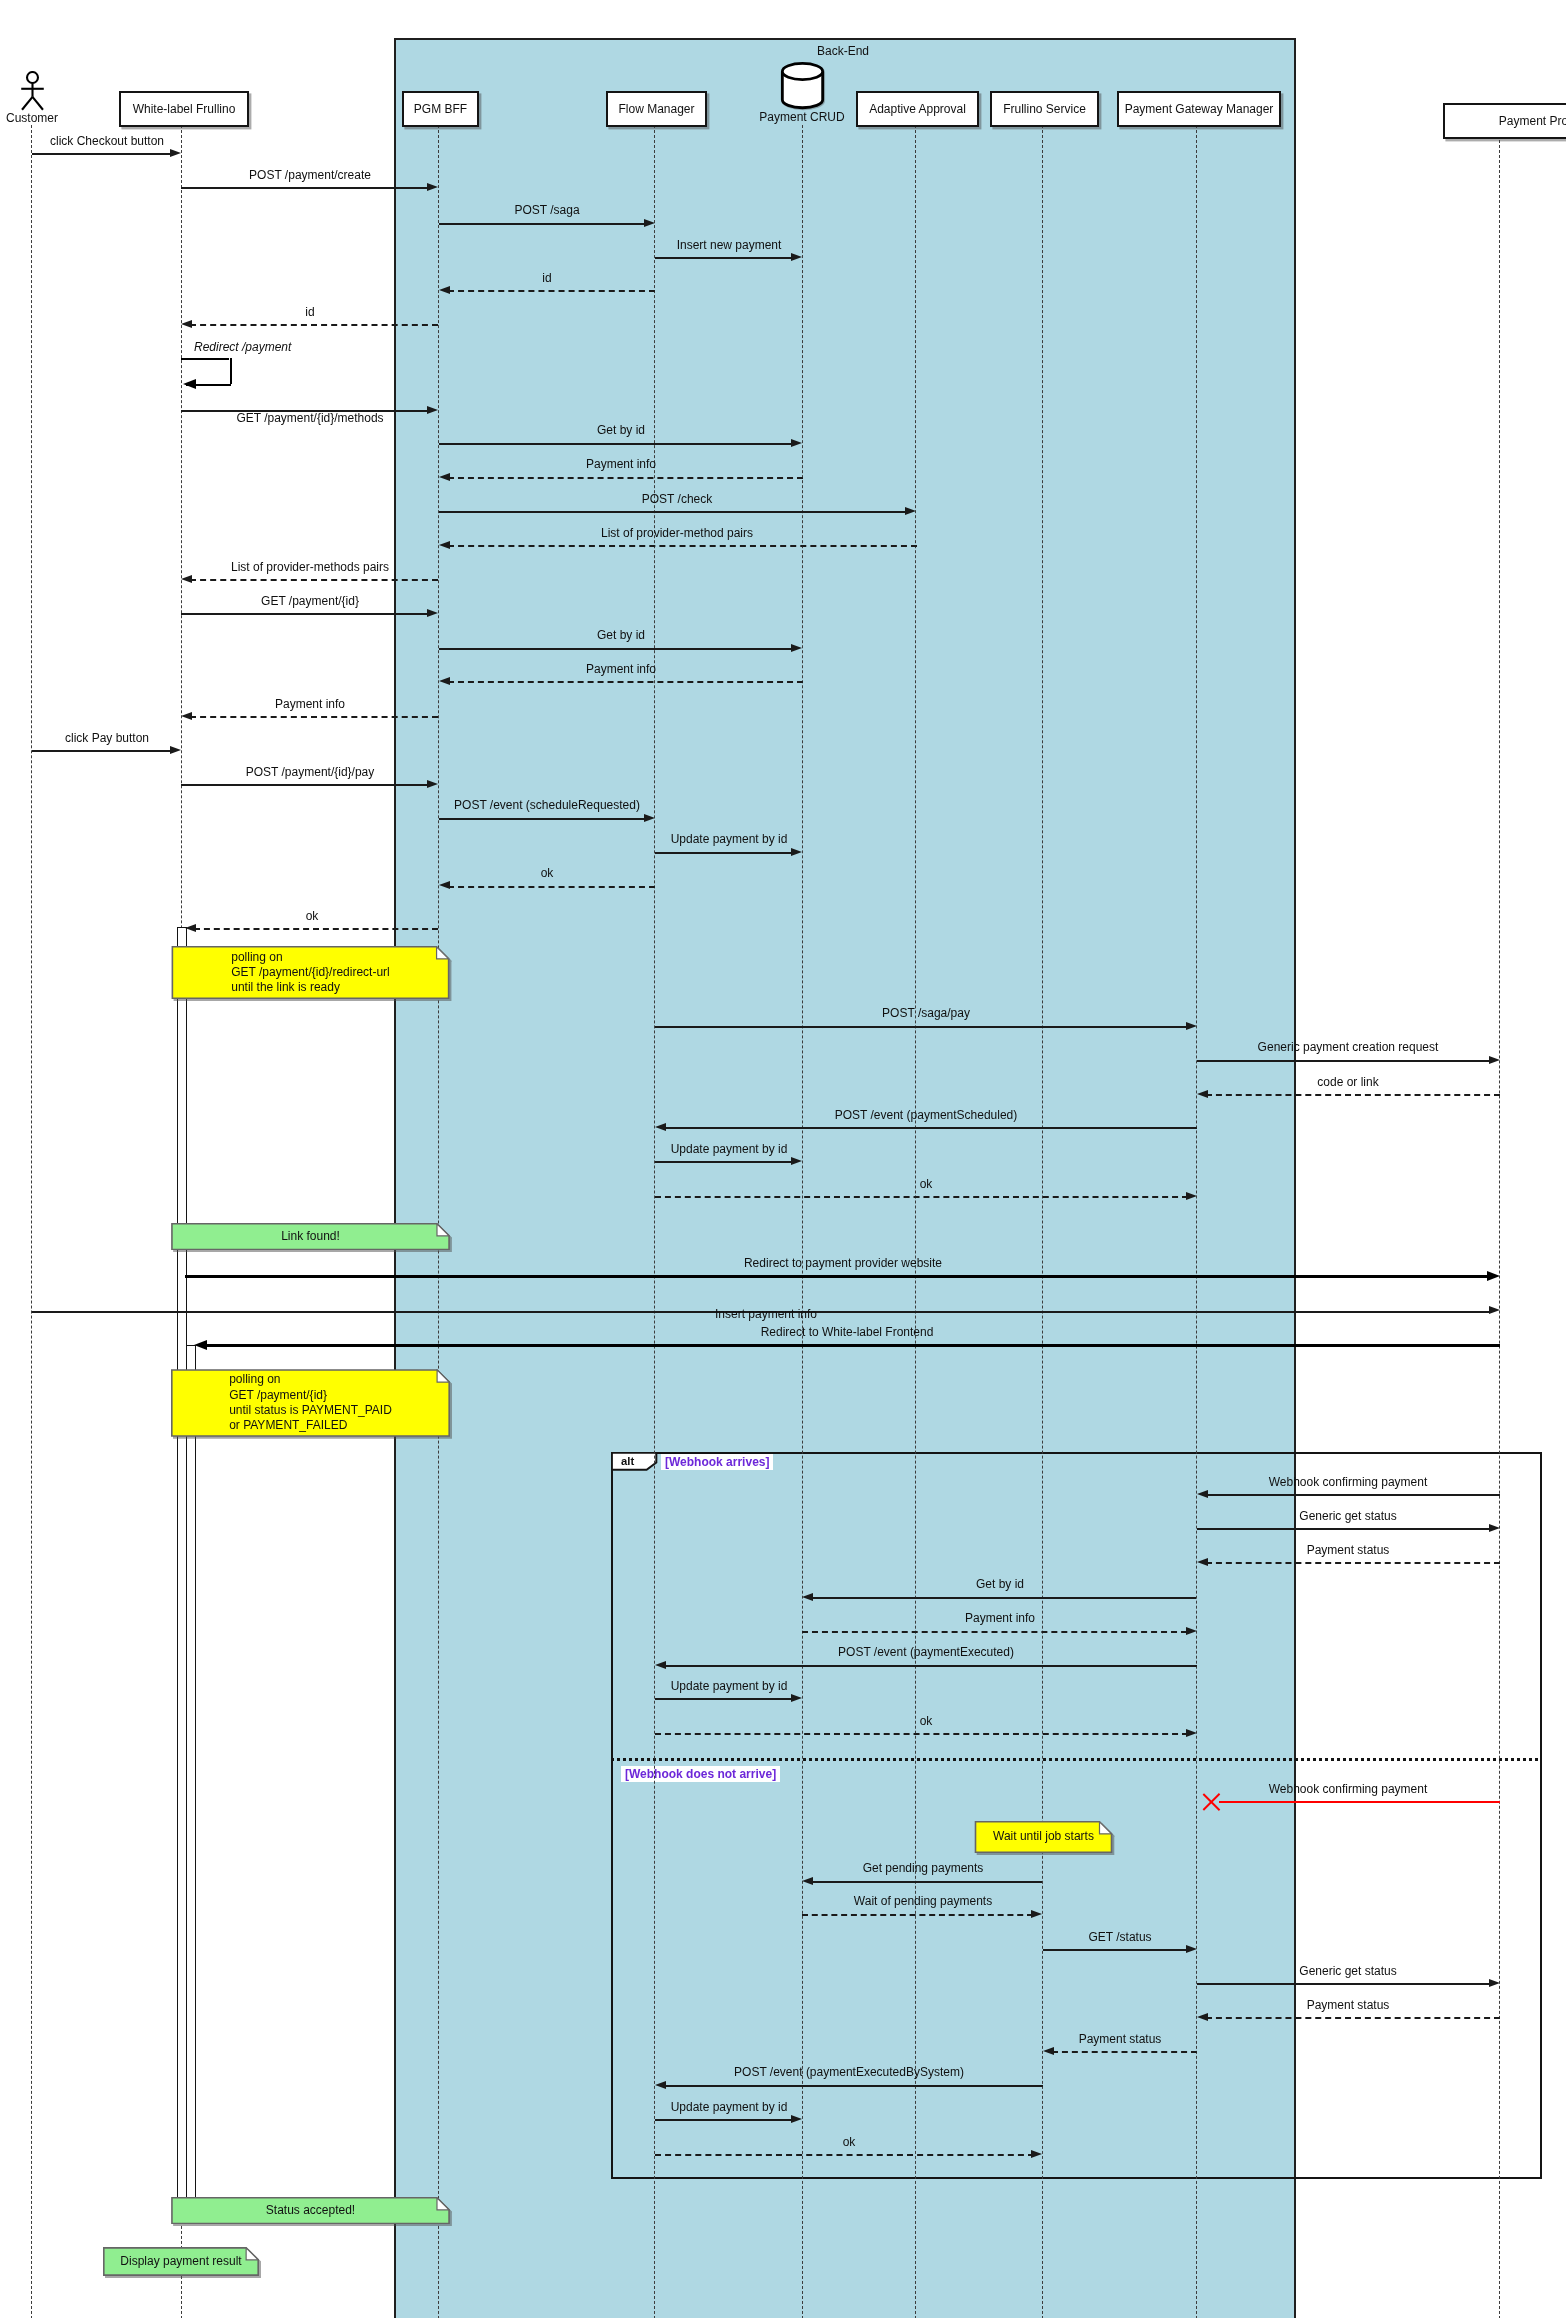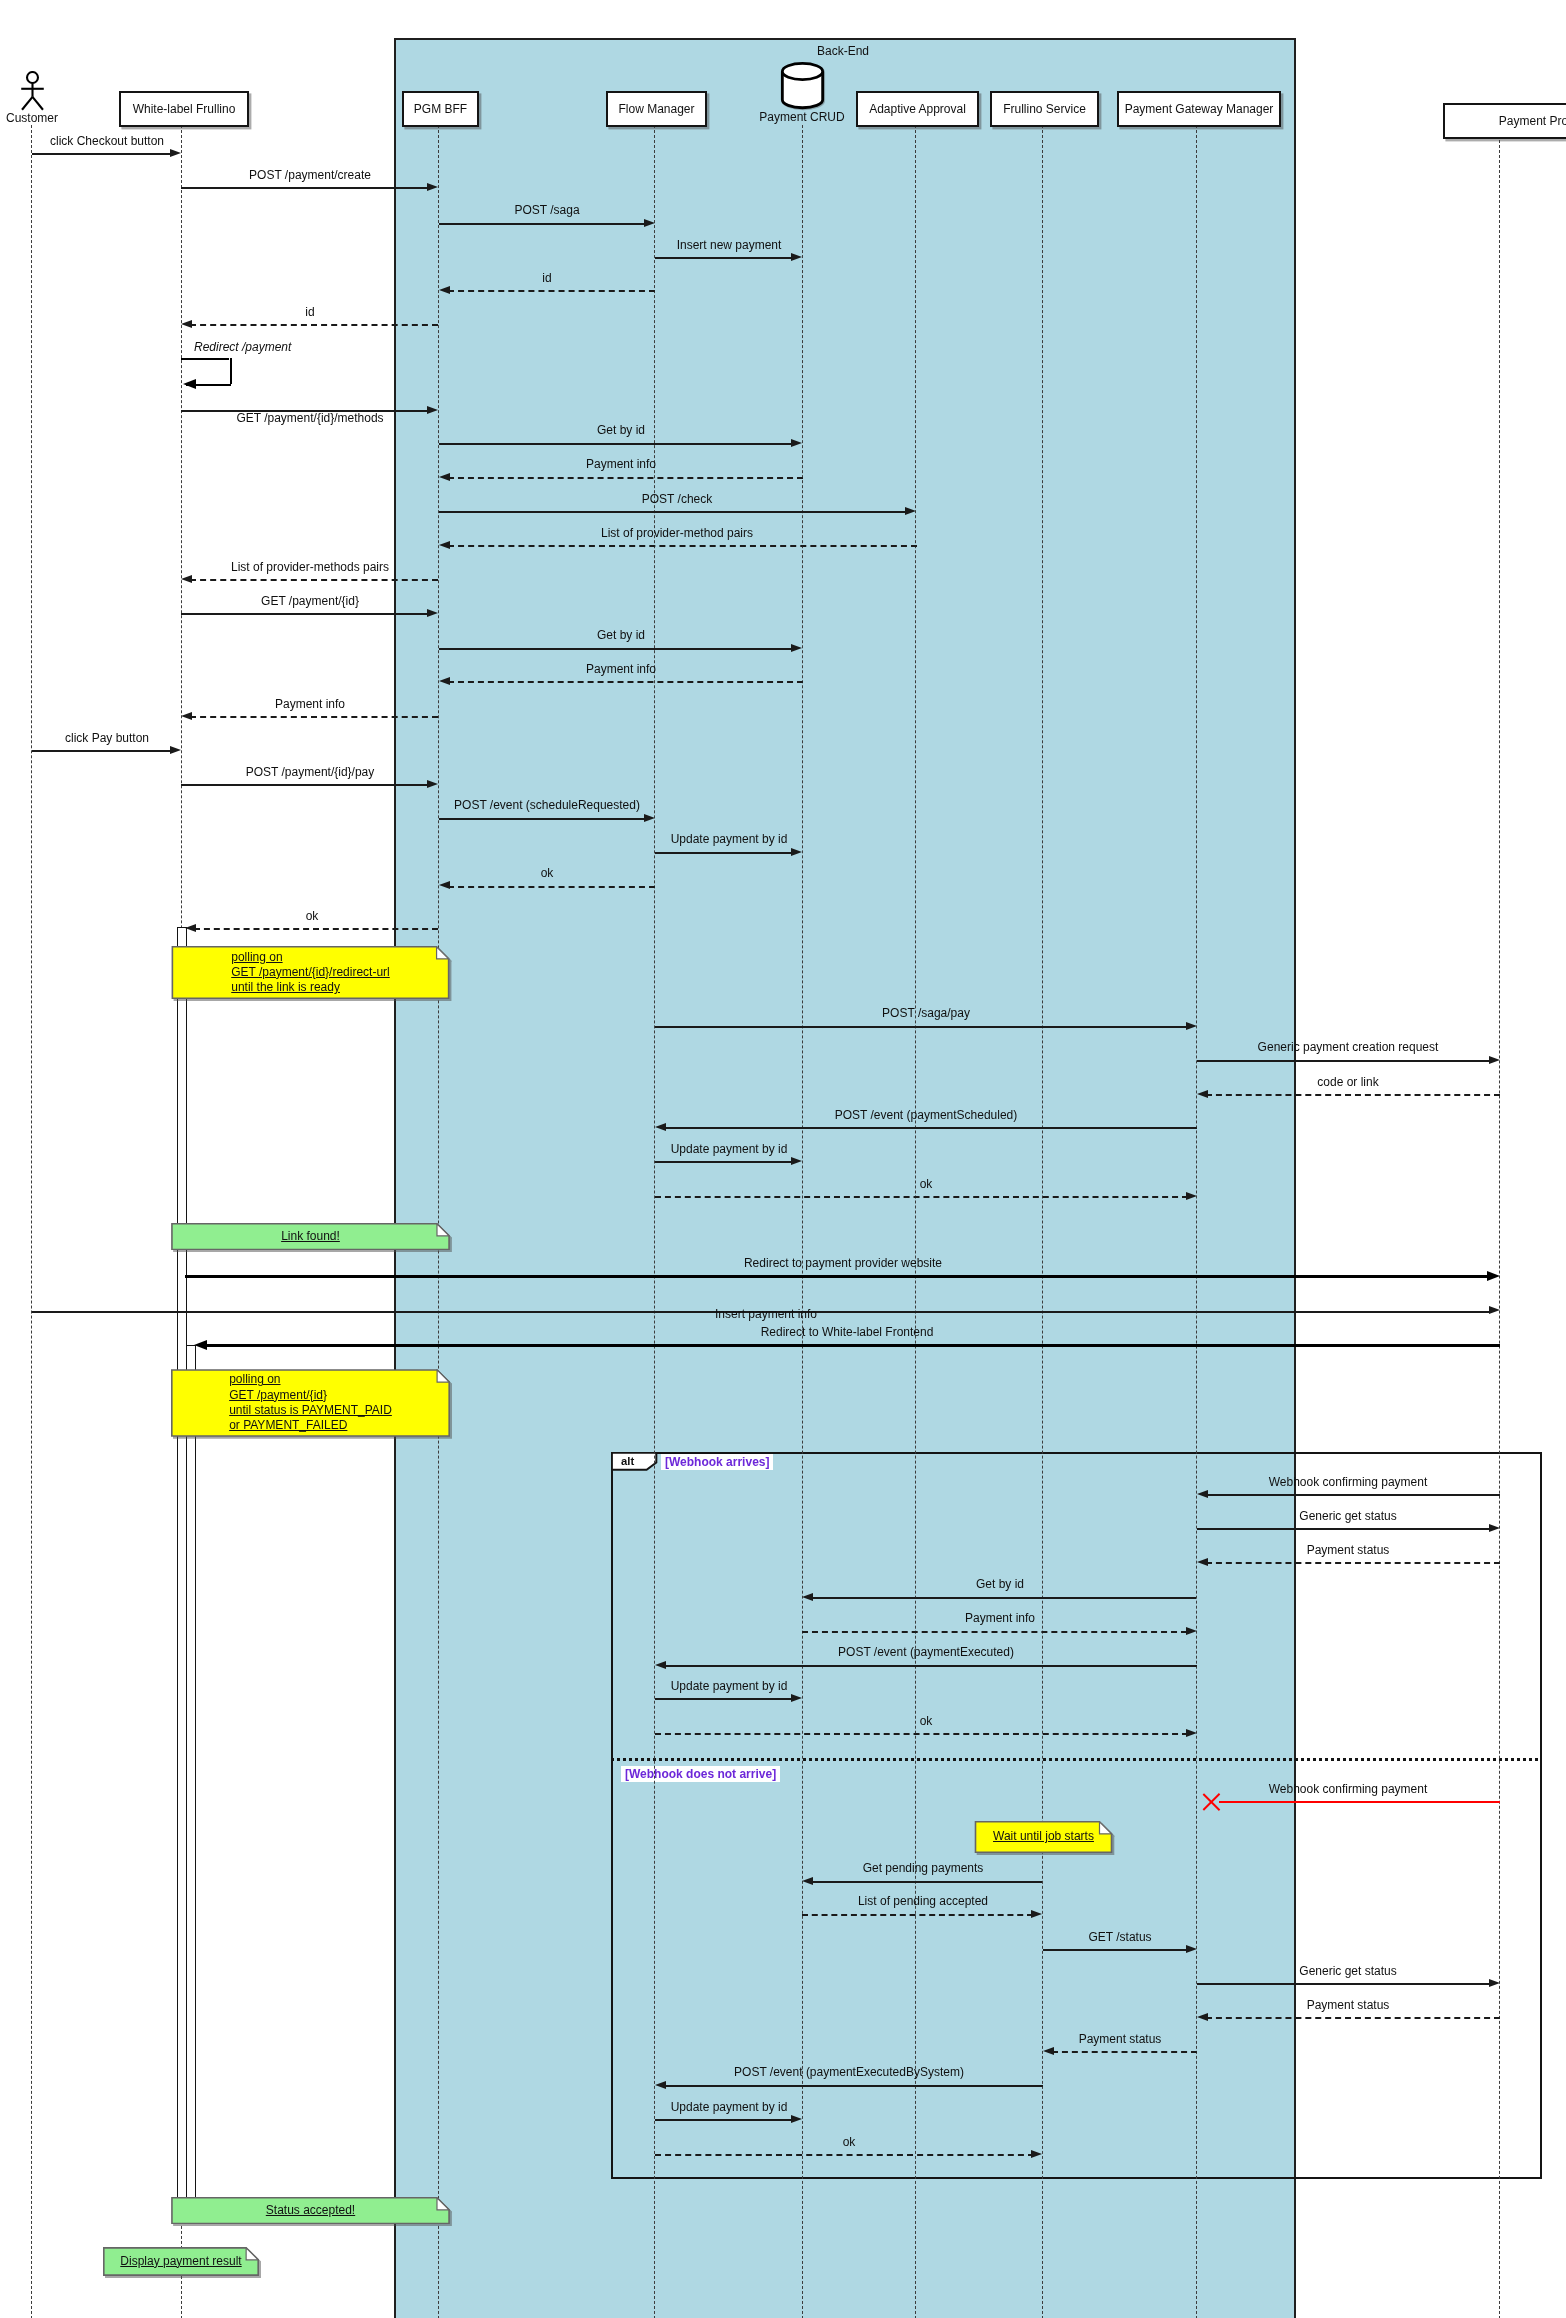--- a/index.html
+++ b/index.html
@@ -19,21 +19,21 @@
   .ln.dashed{border-top:2px dashed #1a1a1a;}
   .ln.bold{border-top:3.2px solid #000;}
   .ln.lost{border-top:2px solid #FF0000;}
   .msg-label{position:absolute;font-size:12px;white-space:nowrap;transform:translateX(-50%);color:#101010;}
   .head{position:absolute;width:0;height:0;}
   .head-r{border-top:4.8px solid transparent;border-bottom:4.8px solid transparent;border-left:11.3px solid #1a1a1a;}
   .head-l{border-top:4.8px solid transparent;border-bottom:4.8px solid transparent;border-right:11.3px solid #1a1a1a;}
   .head-r.big{border-top:5.6px solid transparent;border-bottom:5.6px solid transparent;border-left:13px solid #000;}
   .head-l.big{border-top:5.6px solid transparent;border-bottom:5.6px solid transparent;border-right:13px solid #000;}
   .note-wrap{position:absolute;filter:drop-shadow(2.4px 2.4px 0 rgba(80,80,80,.5));}
-  .note-text{position:absolute;inset:0;display:flex;align-items:center;justify-content:center;text-decoration:underline;}
+  .note-text{position:absolute;inset:0;display:flex;align-items:center;justify-content:center;}
   .note-lines{text-align:left;font-size:12px;line-height:15.3px;color:#111;}
   .note-lines.center{text-align:center;}
   .guard{position:absolute;background:#fff;font-weight:bold;font-size:12px;padding:0.8px 4px;white-space:nowrap;color:#6d28d9;}
   .xline{position:absolute;width:22.6px;height:2px;background:#FF0000;left:0;top:9.7px;}
 </style>
 </head>
 <body>
 
 <div id="canvas">
   <div id="frame" style="left: 394px; top: 38px; width: 898px; height: 2281px;"></div>
@@ -183,21 +183,21 @@
     <div style="position: absolute; left: 1200px; top: 1791px; width: 22.6px; height: 21px;">
       <div class="xline" style="transform: rotate(45deg);"></div>
       <div class="xline" style="transform: rotate(-45deg);"></div>
     </div>
     <div class="msg-label" style="left: 1348px; top: 1782px;">Webhook confirming payment</div>
     <div class="ln solid" style="left: 811px; top: 1881px; width: 231px;"></div>
     <div class="head head-l" style="left: 802px; top: 1877px;"></div>
     <div class="msg-label" style="left: 923px; top: 1861px;">Get pending payments</div>
     <div class="ln dashed" style="left: 802px; top: 1914px; width: 231px;"></div>
     <div class="head head-r" style="left: 1031px; top: 1910px;"></div>
-    <div class="msg-label" style="left: 923px; top: 1894px;">List of pending accepted</div>
+    <div class="msg-label" style="left: 923px; top: 1894px;">Wait of pending payments</div>
     <div class="ln solid" style="left: 1043px; top: 1949px; width: 145px;"></div>
     <div class="head head-r" style="left: 1186px; top: 1945px;"></div>
     <div class="msg-label" style="left: 1120px; top: 1930px;">GET /status</div>
     <div class="ln solid" style="left: 1197px; top: 1983px; width: 294px;"></div>
     <div class="head head-r" style="left: 1489px; top: 1979px;"></div>
     <div class="msg-label" style="left: 1348px; top: 1964px;">Generic get status</div>
     <div class="ln dashed" style="left: 1206px; top: 2017px; width: 294px;"></div>
     <div class="head head-l" style="left: 1197px; top: 2013px;"></div>
     <div class="msg-label" style="left: 1348px; top: 1998px;">Payment status</div>
     <div class="ln dashed" style="left: 1052px; top: 2051px; width: 145px;"></div>

